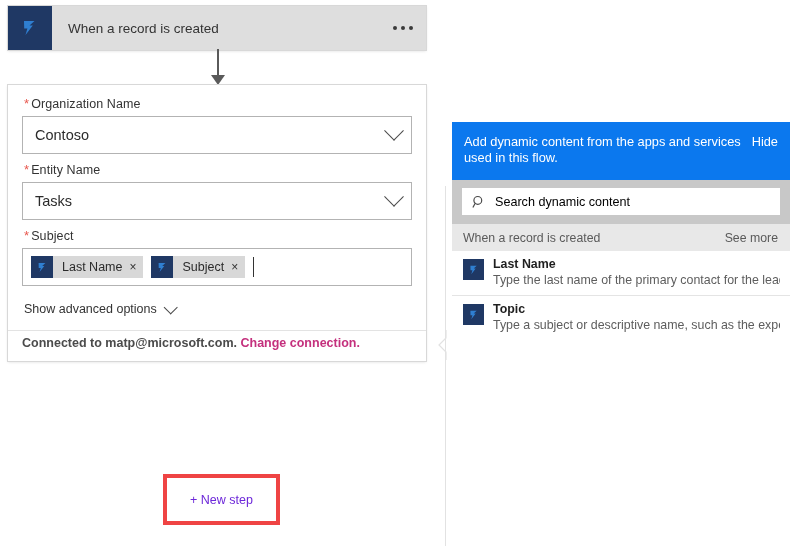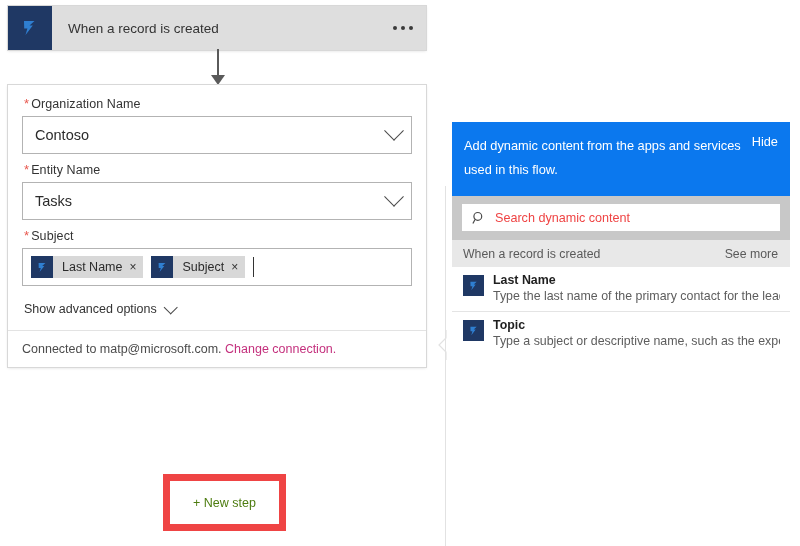--- a/index.html
+++ b/index.html
@@ -226,42 +226,43 @@
     width: 9px; height: 9px;
     border-right: 1.5px solid #4a4a4a;
     border-bottom: 1.5px solid #4a4a4a;
     transform: rotate(45deg) translate(-2px,-3px);
     margin-left: 8px;
     flex: none;
   }
 
   .card-footer {
     border-top: 1px solid #e3e3e3;
-    padding: 11px 14px 11px 14px;
+    padding: 5px 14px 11px 14px;
     font-size: 12.5px;
     color: #4b4b4b;
+    font-weight: bold;
   }
   .change-connection {
     color: #c4307d;
   }
 
   
   #new-step-btn {
     position: absolute;
     left: 163px;
     top: 474px;
     width: 109px;
     height: 43px;
-    border: 7px solid #ef4444;
+    border: 4px solid #ef4444;
     background: #ffffff;
     display: flex;
     align-items: center;
     justify-content: center;
     font-size: 12.5px;
-    color: #4d7c0f;
+    color: #6d28d9;
   }
 
   
   #splitter-line {
     position: absolute;
     left: 445px;
     top: 186px;
     width: 1px;
     height: 360px;
     background: #e2e2e2;
@@ -286,21 +287,21 @@
   #dyn-header {
     background: #0b78ee;
     padding: 12px 12px 14px 12px;
     display: flex;
     align-items: flex-start;
   }
   #dyn-header-text {
     flex: 1 1 auto;
     color: #ffffff;
     font-size: 12.8px;
-    line-height: 24px;
+    line-height: 16px;
     padding-right: 8px;
   }
   #dyn-hide-btn {
     color: #ffffff;
     font-size: 12.8px;
     flex: none;
     padding-top: 0px;
   }
   #dyn-search-wrap {
     background: #c8c8c8;
@@ -314,21 +315,21 @@
     padding-left: 10px;
   }
   .search-glyph {
     flex: none;
     margin-right: 9px;
     display: flex;
     align-items: center;
   }
   #dyn-search-placeholder {
     font-size: 12.6px;
-    color: #ef4444;
+    color: #000000;
   }
   #dyn-group-row {
     background: #e8e8e8;
     height: 27px;
     display: flex;
     align-items: center;
     padding: 0 12px 0 11px;
   }
   #dyn-group-title {
     flex: 1 1 auto;

